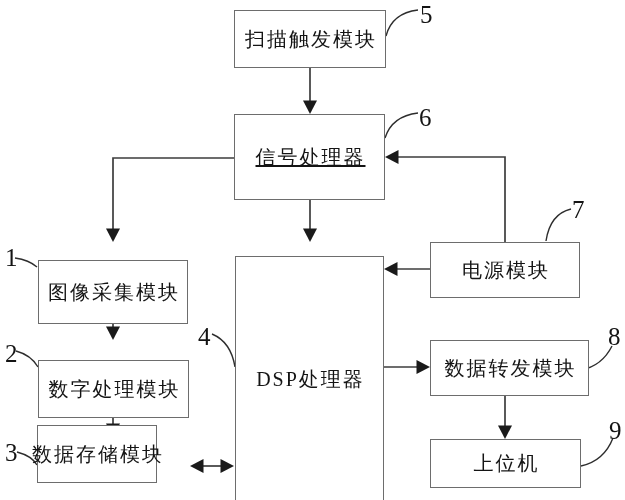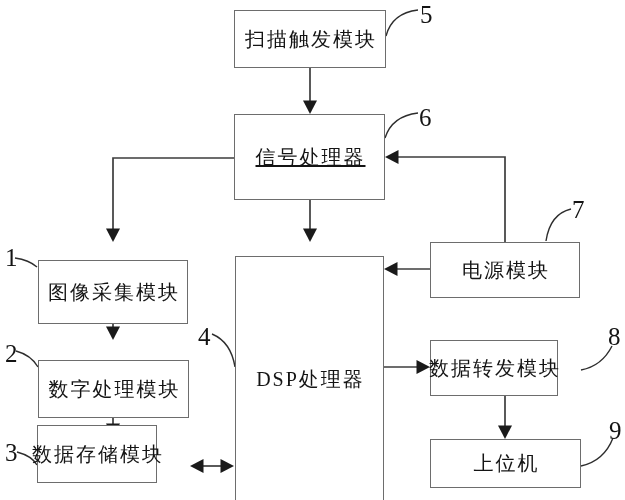--- a/index.html
+++ b/index.html
@@ -30,21 +30,21 @@
     color: #141414;
     white-space: nowrap;
   }
   .box-scan      { left:234px; top:10px;  width:152px; height:58px;  }
   .box-signal    { left:234px; top:114px; width:151px; height:86px;text-decoration:underline;  }
   .box-image     { left:38px;  top:240px; width:150px; height:64px;margin-top:20px;  }
   .box-digital   { left:38px;  top:340px; width:151px; height:58px;margin-top:20px;  }
   .box-storage   { left:37px;  top:425px; width:120px; height:58px;  }
   .box-dsp       { left:235px; top:256px; width:149px; height:246px; }
   .box-power     { left:430px; top:242px; width:150px; height:56px;justify-content:center;  }
-  .box-forward   { left:430px; top:340px; width:128px; height:56px;  }
+  .box-forward   { left:430px; top:340px; width:159px; height:56px;  }
   .box-host      { left:430px; top:439px; width:151px; height:49px;  }
   .refnum {
     position: absolute;
     font-size: 25px;
     line-height: 1;
     color: #141414;
   }
   .ref-1 { left:5px;   top:245px; }
   .ref-2 { left:5px;   top:341px; }
   .ref-3 { left:5px;   top:440px; }

